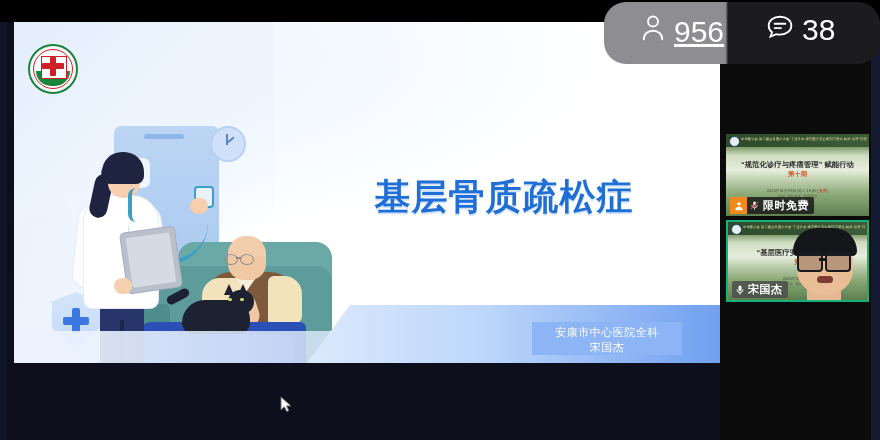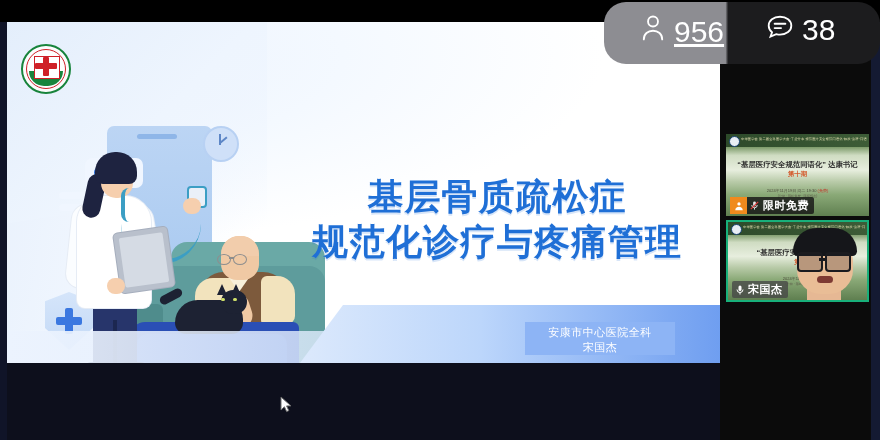--- a/index.html
+++ b/index.html
@@ -5,21 +5,21 @@
   html,body{margin:0;padding:0;background:#000;}
   body{width:880px;height:440px;overflow:hidden;font-family:"Liberation Sans","DejaVu Sans",sans-serif;}
   #app{position:relative;width:880px;height:440px;background:#0d0f1c;overflow:hidden;}
 
   
   .edge-strip{position:absolute;top:0;bottom:0;width:7px;background:#101428;}
   .edge-left{left:0;}
   .edge-right{right:0;width:9px;background:#141a32;}
 
   
-  #slide{position:absolute;left:7px;top:22px;width:713px;height:341px;
+  #slide{position:absolute;left:14px;top:22px;width:713px;height:341px;
          background:#ffffff;overflow:hidden;}
   .slide-bg{position:absolute;inset:0;
      background:
       radial-gradient(130% 90% at 3% 10%, #eaf2fd 0%, #f4f9ff 34%, #ffffff 62%),
       linear-gradient(180deg,#fdfeff 0%,#ffffff 100%);}
   
   .wash-left{position:absolute;left:-40px;top:0;width:300px;height:100%;
      background:linear-gradient(135deg,#e2edfb 0%,#eef5fe 45%,rgba(255,255,255,0) 78%);}
   
   .diag-left{position:absolute;left:-60px;bottom:-20px;width:260px;height:150px;
@@ -254,38 +254,37 @@
         <div class="sheet"></div>
       </div>
       <div class="hand1"></div>
     </div>
 
     <div class="ribbon2"></div>
     <div class="ribbon"></div>
 
     <div class="title">
       <div>基层骨质疏松症</div>
-      <div class="l2">规范化诊疗与疼痛管理</div>
     </div>
 
     <div class="presenter">
       <div>安康市中心医院全科</div>
       <div>宋国杰</div>
     </div>
   </div>
 
   <div class="right-panel">
 
     <div class="thumb thumb-1">
       <div class="tbg"></div>
       <div class="t-head">
         <div class="t-logo"></div>
         <div class="t-headtext">中华医学会 第二届全科医学大会·干货分享    规范医疗安全规范同语化·标准·流程·同语化医疗质量管理</div>
       </div>
-      <div class="t-title">“基层医疗安全规范同语化” 达康书记</div>
+      <div class="t-title">“规范化诊疗与疼痛管理” 赋能行动</div>
       <div class="t-sub">第十期</div>
       <div class="t-date">
         <span>2024年11月19日 周二 19:30</span>
         <span class="red">(免费)</span>
       </div>
       <div class="t-date2">(公益 · 限时免费 · 限额报名)</div>
       <div class="namebar">
         <div class="av">
           <svg viewBox="0 0 24 24" fill="#fff">
               <circle cx="12" cy="7" r="4"></circle>

